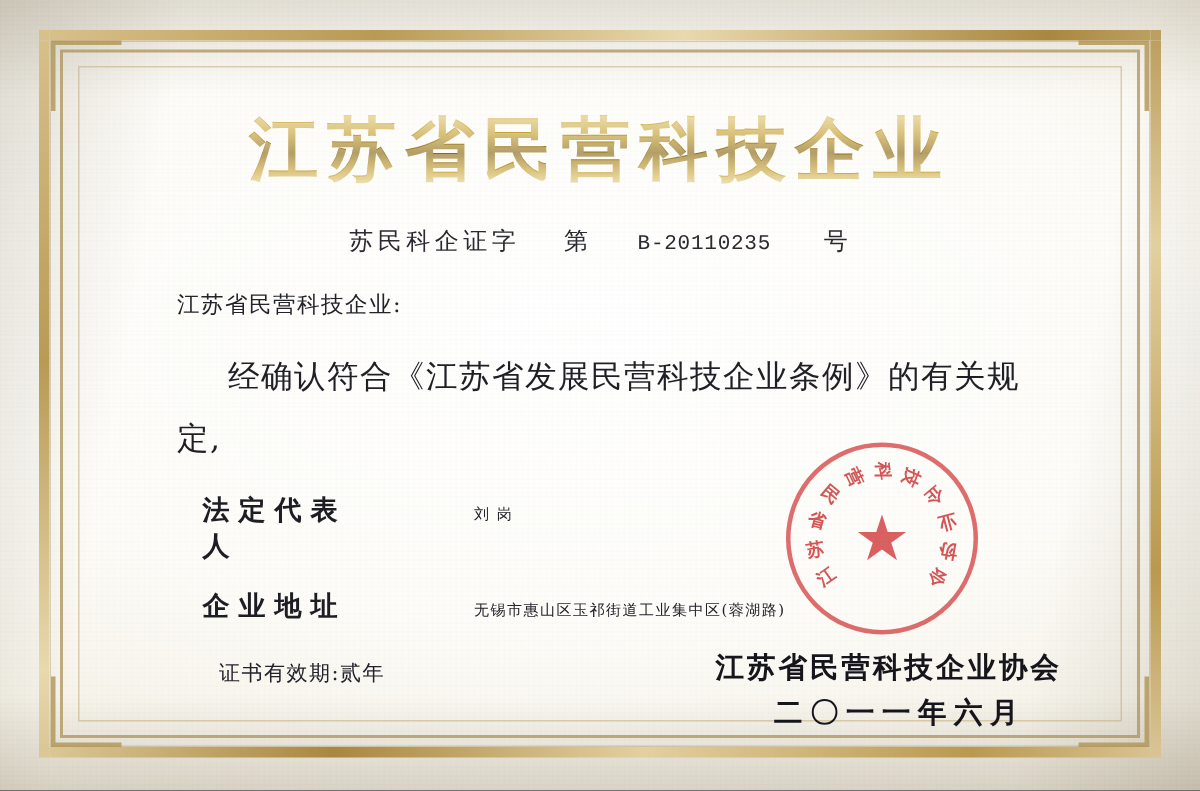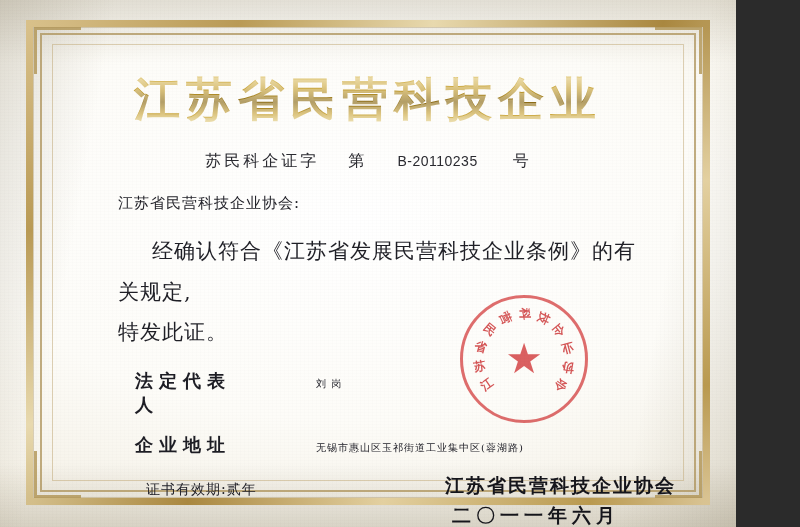--- a/index.html
+++ b/index.html
@@ -10,21 +10,21 @@
   body {
     width: 800px;
     height: 527px;
     overflow: hidden;
     font-family: "DejaVu Sans", sans-serif;
   }
 
   
   .certificate {
     position: relative;
-    width: 736px;
+    width: 800px;
     height: 527px;
     background:
       radial-gradient(ellipse 120% 90% at 48% 42%, #ffffff 0%, #fdfcf8 42%, #f3efe4 72%, #e6e0d0 100%);
     overflow: hidden;
   }
   
   .paper-shade {
     position: absolute;
     inset: 0;
     background:
@@ -97,21 +97,21 @@
     margin-top: 26px;
     text-align: center;
     font-family: "DejaVu Serif", serif;
     font-size: 16px;
     color: #2a2a30;
     letter-spacing: 2px;
   }
   .cert-number-row .label { letter-spacing: 3px; }
   .cert-number-row .di { margin: 0 18px 0 22px; }
   .cert-number-row .num {
-    font-family: Liberation Sans, sans-serif;
+    font-family: Liberation Mono, monospace;
     font-size: 14px;
     letter-spacing: 0.5px;
     padding: 0 6px;
   }
   .cert-number-row .hao { margin-left: 22px; }
 
   .company-line {
     margin-top: 22px;
     margin-left: 58px;
     font-family: "DejaVu Serif", serif;
@@ -167,21 +167,21 @@
     position: absolute;
     left: 86px;
     top: 10px;
     font-family: "DejaVu Serif", serif;
     font-size: 14px;
     color: #22222a;
     letter-spacing: 1px;
   }
   .issuer {
     position: absolute;
-    right: 0;
+    right: 32px;
     top: 2px;
     font-family: "DejaVu Serif", serif;
     font-weight: bold;
     font-size: 19px;
     letter-spacing: 2px;
     color: #15151b;
   }
   .issue-date {
     position: absolute;
     right: 56px;
@@ -250,25 +250,24 @@
 
     <div class="cert-title">江苏省民营科技企业</div>
 
     <div class="cert-number-row">
       <span class="label">苏民科企证字</span>
       <span class="di">第</span>
       <span class="num">B-20110235</span>
       <span class="hao">号</span>
     </div>
 
-    <div class="company-line">江苏省民营科技企业协会:</div>
+    <div class="company-line">江苏省民营科技企业:</div>
 
     <div class="body-para">
       <span>经确认符合《江苏省发展民营科技企业条例》的有关规定,</span>
-      <span class="second-line">特发此证。</span>
     </div>
 
     <div class="field-row representative">
       <span class="f-label">法定代表人</span>
       <span class="f-value">刘 岗</span>
     </div>
 
     <div class="field-row address">
       <span class="f-label">企业地址</span>
       <span class="f-value">无锡市惠山区玉祁街道工业集中区(蓉湖路)</span>

